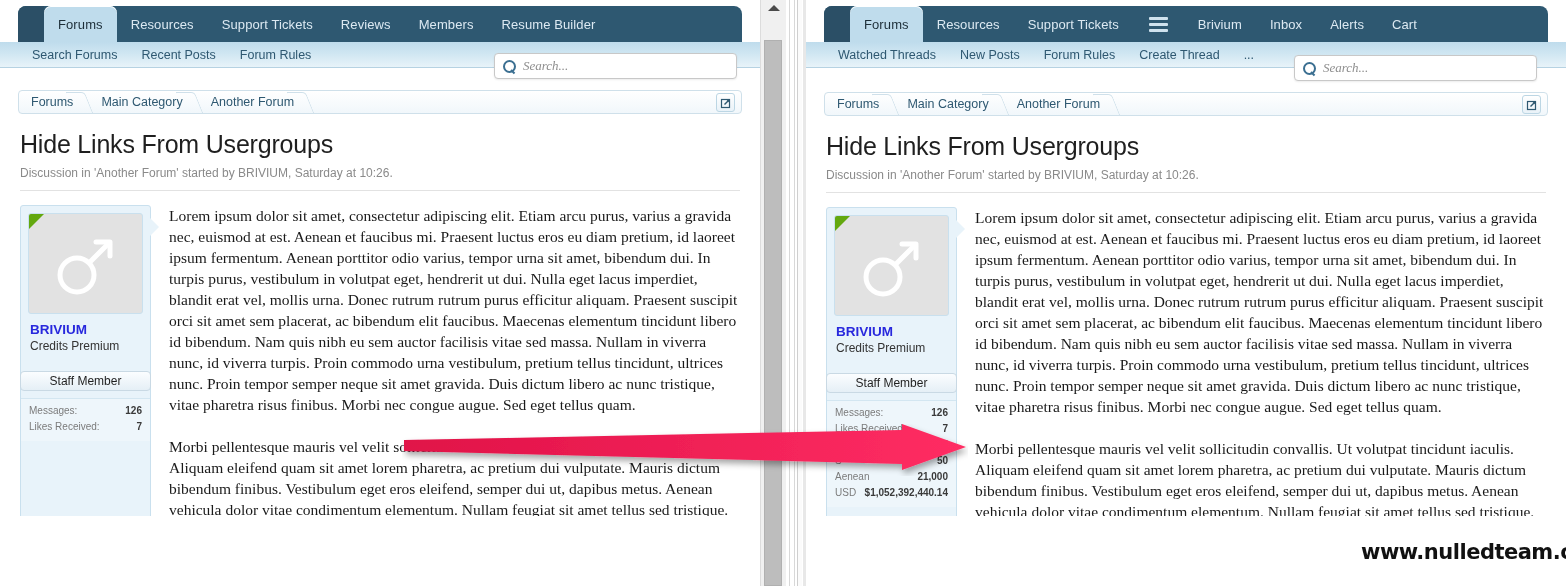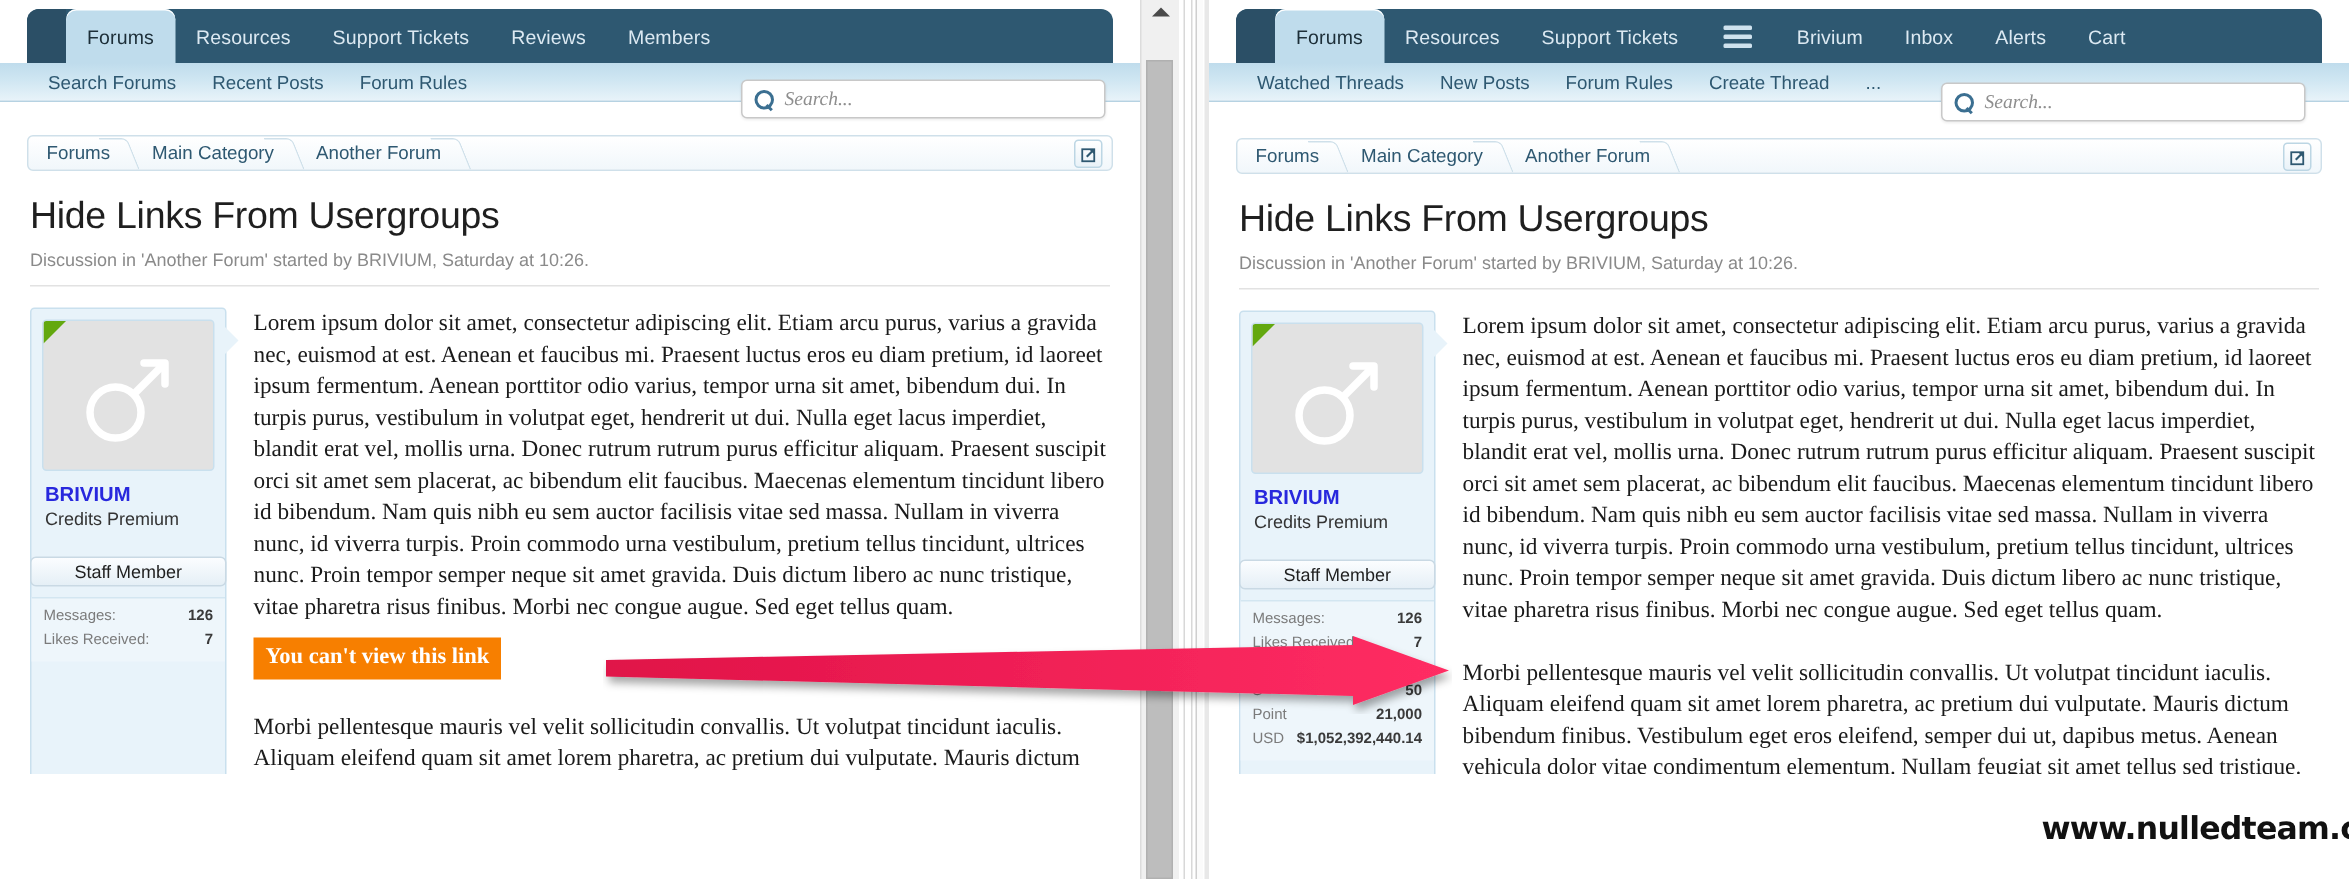--- a/index.html
+++ b/index.html
@@ -262,20 +262,23 @@
           </div>
         <div class="navtab">
             <span>Support Tickets</span>
           </div>
         <div class="navtab">
             <span>Reviews</span>
           </div>
         <div class="navtab">
             <span>Members</span>
           </div>
+        <div class="navtab">
+            <span>Resume Builder</span>
+          </div>
         <div class="navspacer"></div>
       </div>
 
       <div class="subnav">
         <div class="item"><span>Search Forums</span></div>
         <div class="item"><span>Recent Posts</span></div>
         <div class="item"><span>Forum Rules</span></div>
       </div>
 
       <div class="searchbox" style="left:494px; top:47px; width:243px;">
@@ -331,21 +334,20 @@
           </div>
           <div class="stat-row">
             <span class="k">Likes Received:</span>
             <span class="v">7</span>
           </div>
         </div>
       </div>
 
       <div class="msg">
         <p>Lorem ipsum dolor sit amet, consectetur adipiscing elit. Etiam arcu purus, varius a gravida nec, euismod at est. Aenean et faucibus mi. Praesent luctus eros eu diam pretium, id laoreet ipsum fermentum. Aenean porttitor odio varius, tempor urna sit amet, bibendum dui. In turpis purus, vestibulum in volutpat eget, hendrerit ut dui. Nulla eget lacus imperdiet, blandit erat vel, mollis urna. Donec rutrum rutrum purus efficitur aliquam. Praesent suscipit orci sit amet sem placerat, ac bibendum elit faucibus. Maecenas elementum tincidunt libero id bibendum. Nam quis nibh eu sem auctor facilisis vitae sed massa. Nullam in viverra nunc, id viverra turpis. Proin commodo urna vestibulum, pretium tellus tincidunt, ultrices nunc. Proin tempor semper neque sit amet gravida. Duis dictum libero ac nunc tristique, vitae pharetra risus finibus. Morbi nec congue augue. Sed eget tellus quam.</p>
-        <div><span class="blocked-link">You can't view this link</span></div>
         <div class="spacer-sm"></div>
         <p>Morbi pellentesque mauris vel velit sollicitudin convallis. Ut volutpat tincidunt iaculis. Aliquam eleifend quam sit amet lorem pharetra, ac pretium dui vulputate. Mauris dictum bibendum finibus. Vestibulum eget eros eleifend, semper dui ut, dapibus metus. Aenean vehicula dolor vitae condimentum elementum. Nullam feugiat sit amet tellus sed tristique. Phasellus et venenatis lacus. Aenean semper neque eu malesuada pellentesque.</p>
       </div>
     </div>
   </div>
 
   <div class="gutter" id="gutter-track"></div>
   <div id="gutter-arrow-up"></div>
   <div id="gutter-thumb"></div>
   <div class="gutter" id="gutter-seam-a"></div>
@@ -450,21 +452,21 @@
           </div>
           <div class="stat-row">
             <span class="k">GOLD</span>
             <span class="v">27,115</span>
           </div>
           <div class="stat-row">
             <span class="k">S</span>
             <span class="v">50</span>
           </div>
           <div class="stat-row">
-            <span class="k">Point</span>
+            <span class="k">Aenean</span>
             <span class="v">21,000</span>
           </div>
           <div class="stat-row wide">
             <span class="k">USD</span>
             <span class="v">$1,052,392,440.14</span>
           </div>
         </div>
       </div>
 
       <div class="msg">

